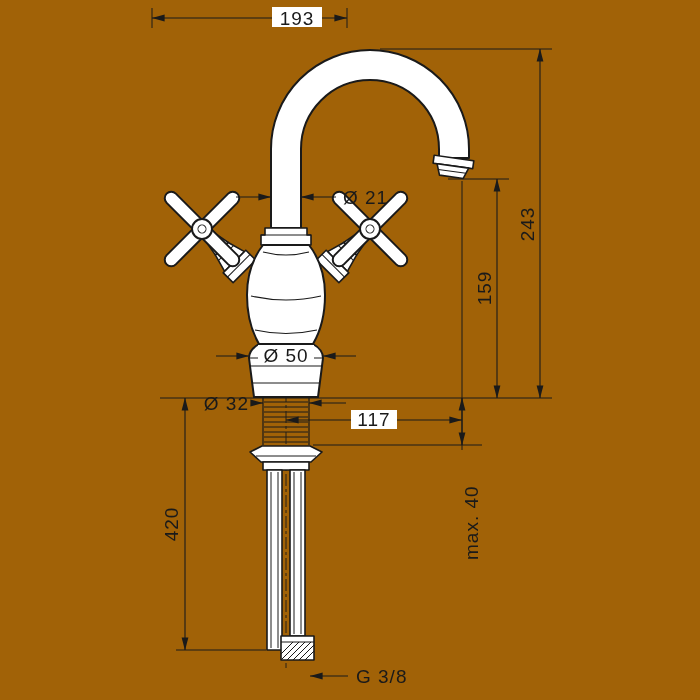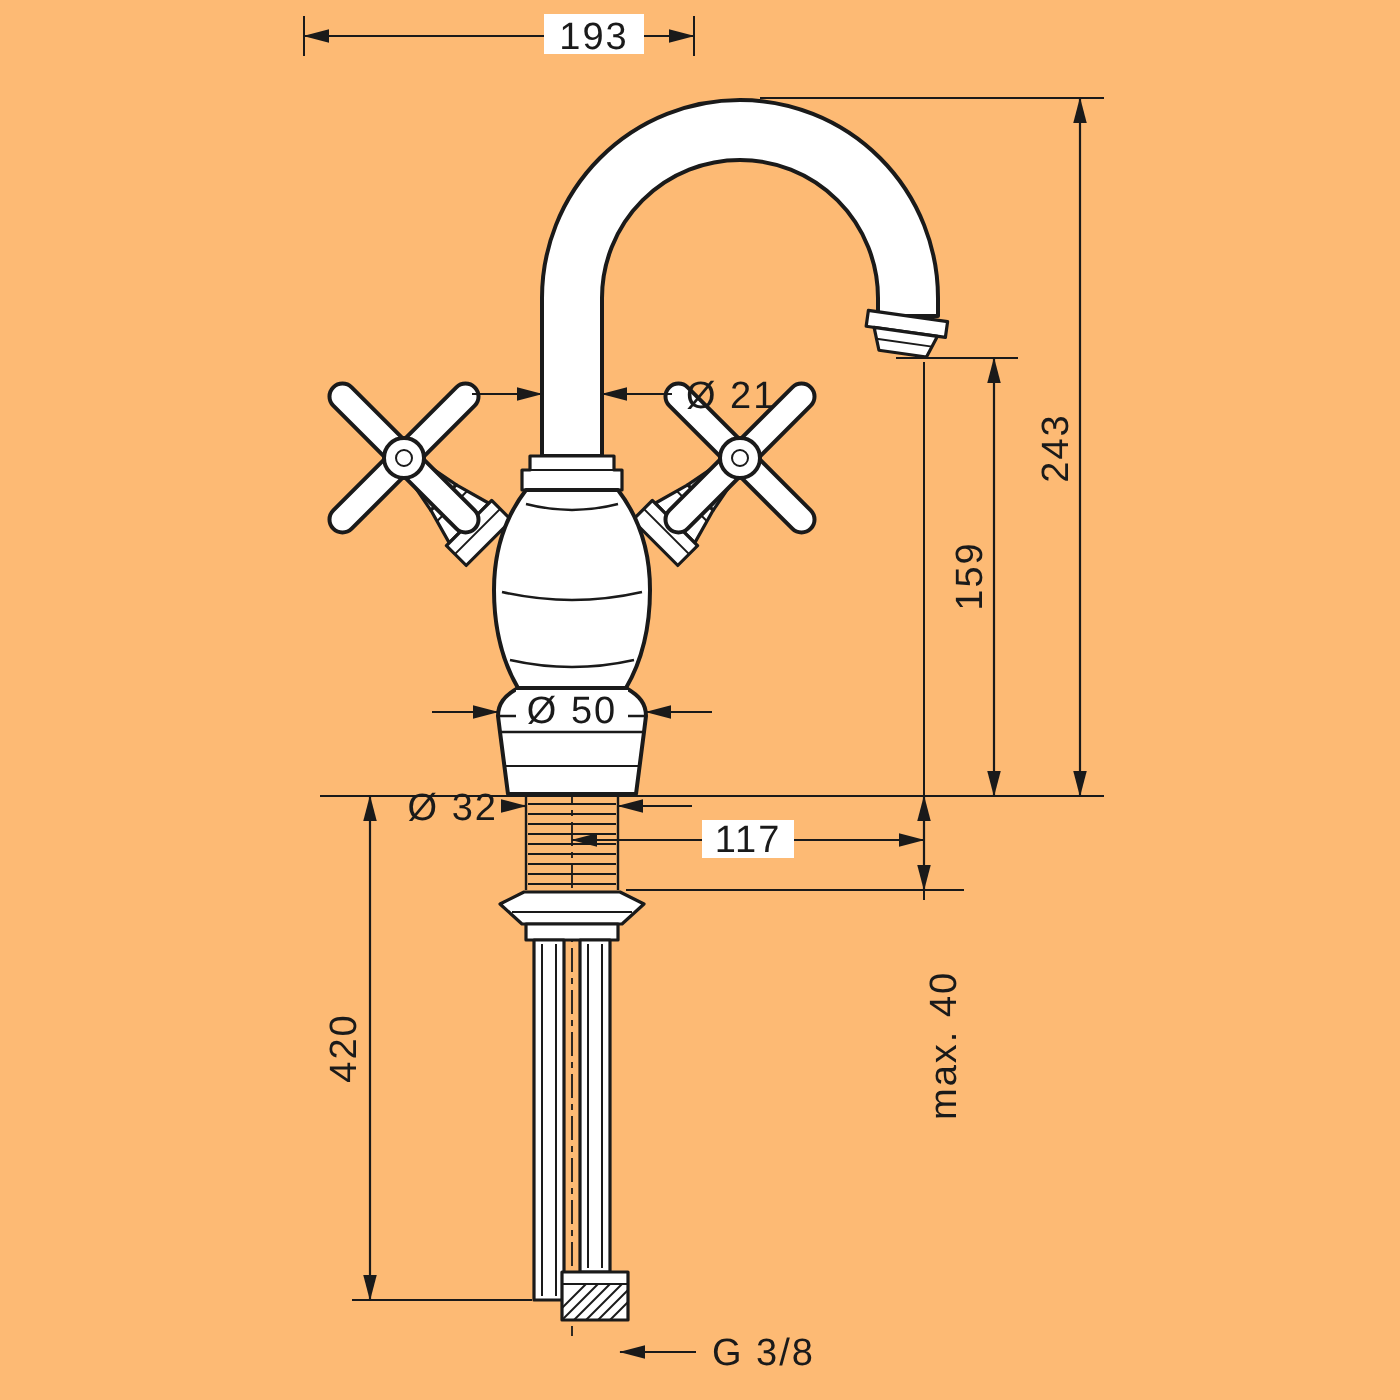--- a/index.html
+++ b/index.html
@@ -1,16 +1,16 @@
 <!DOCTYPE html>
 <html><head>
 <meta charset="utf-8">
 <style>
   html,body{margin:0;padding:0;background:#fff;}
-  .stage{width:700px;height:700px;background:#fdba74;position:relative;overflow:hidden;text-align:right;}
+  .stage{width:700px;height:700px;background:#a16207;position:relative;overflow:hidden;text-align:right;}
   svg{display:block;}
   svg text{font-family:"Liberation Sans",sans-serif;font-size:19px;fill:#1a1a1a;letter-spacing:1px;}
   .fw{fill:#ffffff;stroke:#1a1a1a;stroke-width:2;stroke-linejoin:round;}
   .fw1{fill:#ffffff;stroke:#1a1a1a;stroke-width:1.6;stroke-linejoin:round;}
   .dl{fill:none;stroke:#1a1a1a;stroke-width:1.2;}
   .thin{fill:none;stroke:#1a1a1a;stroke-width:1;}
   .dim{fill:none;stroke:#1a1a1a;stroke-width:1.1;}
   .cl{fill:none;stroke:#1a1a1a;stroke-width:0.9;stroke-dasharray:12 3 3 3;}
   .bg{fill:#ffffff;stroke:none;}
 </style>

